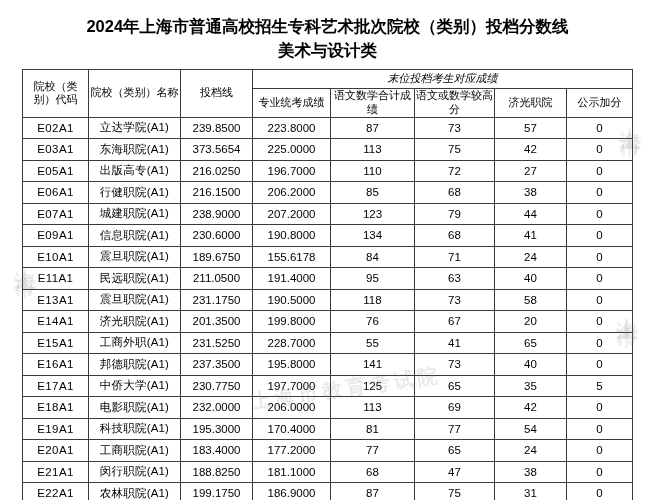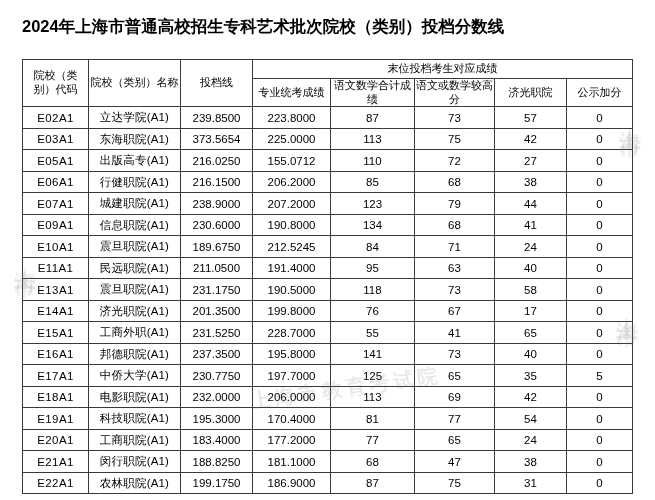--- a/index.html
+++ b/index.html
@@ -41,25 +41,25 @@
     left: 250px;
     top: 375px;
     transform: rotate(-8deg);
     color: rgba(120,120,120,0.16);
     font-size: 20px;
     font-weight: bold;
     letter-spacing: 4px;
     writing-mode: horizontal-tb;
   }
   .title {
-    text-align: left;
+    text-align: center;
     font-size: 16.5px;
     font-weight: bold;
     line-height: 1.5;
-    margin: 4px 0 20px 0;
+    margin: 4px 0 0 0;
     color: #000;
   }
   .subtitle {
     text-align: center;
     font-size: 16.5px;
     font-weight: bold;
     line-height: 1.35;
     margin: 0 0 8px 0;
     color: #000;
   }
@@ -79,20 +79,21 @@
     color: #000;
   }
   table.score th {
     font-weight: normal;
     font-size: 11px;
     line-height: 1.25;
     height: 18px;
   }
   .hdr-group {
     height: 20px;
+    font-style: italic;
   }
   .hdr-tall {
     height: 56px;
   }
   .hdr-sub {
     height: 36px;
   }
   table.score td {
     height: 20.5px;
     font-size: 11.5px;
@@ -116,20 +117,21 @@
 <body>
 
 <div class="page">
 
   <div class="watermark wm1">上海市</div>
   <div class="watermark wm2">上海市</div>
   <div class="watermark wm3">上海市</div>
   <div class="wm-diag">上海市教育考试院</div>
 
   <div class="title">2024年上海市普通高校招生专科艺术批次院校（类别）投档分数线</div>
+  <div class="subtitle">美术与设计类</div>
 
   <table class="score">
     <colgroup>
       <col class="col-code">
       <col class="col-name">
       <col class="col-line">
       <col class="col-uni">
       <col class="col-sum">
       <col class="col-lang">
       <col class="col-for">
@@ -168,21 +170,21 @@
           <td>225.0000</td>
           <td>113</td>
           <td>75</td>
           <td>42</td>
           <td>0</td>
         </tr>
         <tr>
           <td class="code">E05A1</td>
           <td class="name">出版高专(A1)</td>
           <td>216.0250</td>
-          <td>155.0712</td>
+          <td>196.7000</td>
           <td>110</td>
           <td>72</td>
           <td>27</td>
           <td>0</td>
         </tr>
         <tr>
           <td class="code">E06A1</td>
           <td class="name">行健职院(A1)</td>
           <td>216.1500</td>
           <td>206.2000</td>
@@ -208,21 +210,21 @@
           <td>190.8000</td>
           <td>134</td>
           <td>68</td>
           <td>41</td>
           <td>0</td>
         </tr>
         <tr>
           <td class="code">E10A1</td>
           <td class="name">震旦职院(A1)</td>
           <td>189.6750</td>
-          <td>212.5245</td>
+          <td>155.6178</td>
           <td>84</td>
           <td>71</td>
           <td>24</td>
           <td>0</td>
         </tr>
         <tr>
           <td class="code">E11A1</td>
           <td class="name">民远职院(A1)</td>
           <td>211.0500</td>
           <td>191.4000</td>
@@ -241,21 +243,21 @@
           <td>58</td>
           <td>0</td>
         </tr>
         <tr>
           <td class="code">E14A1</td>
           <td class="name">济光职院(A1)</td>
           <td>201.3500</td>
           <td>199.8000</td>
           <td>76</td>
           <td>67</td>
-          <td>17</td>
+          <td>20</td>
           <td>0</td>
         </tr>
         <tr>
           <td class="code">E15A1</td>
           <td class="name">工商外职(A1)</td>
           <td>231.5250</td>
           <td>228.7000</td>
           <td>55</td>
           <td>41</td>
           <td>65</td>

